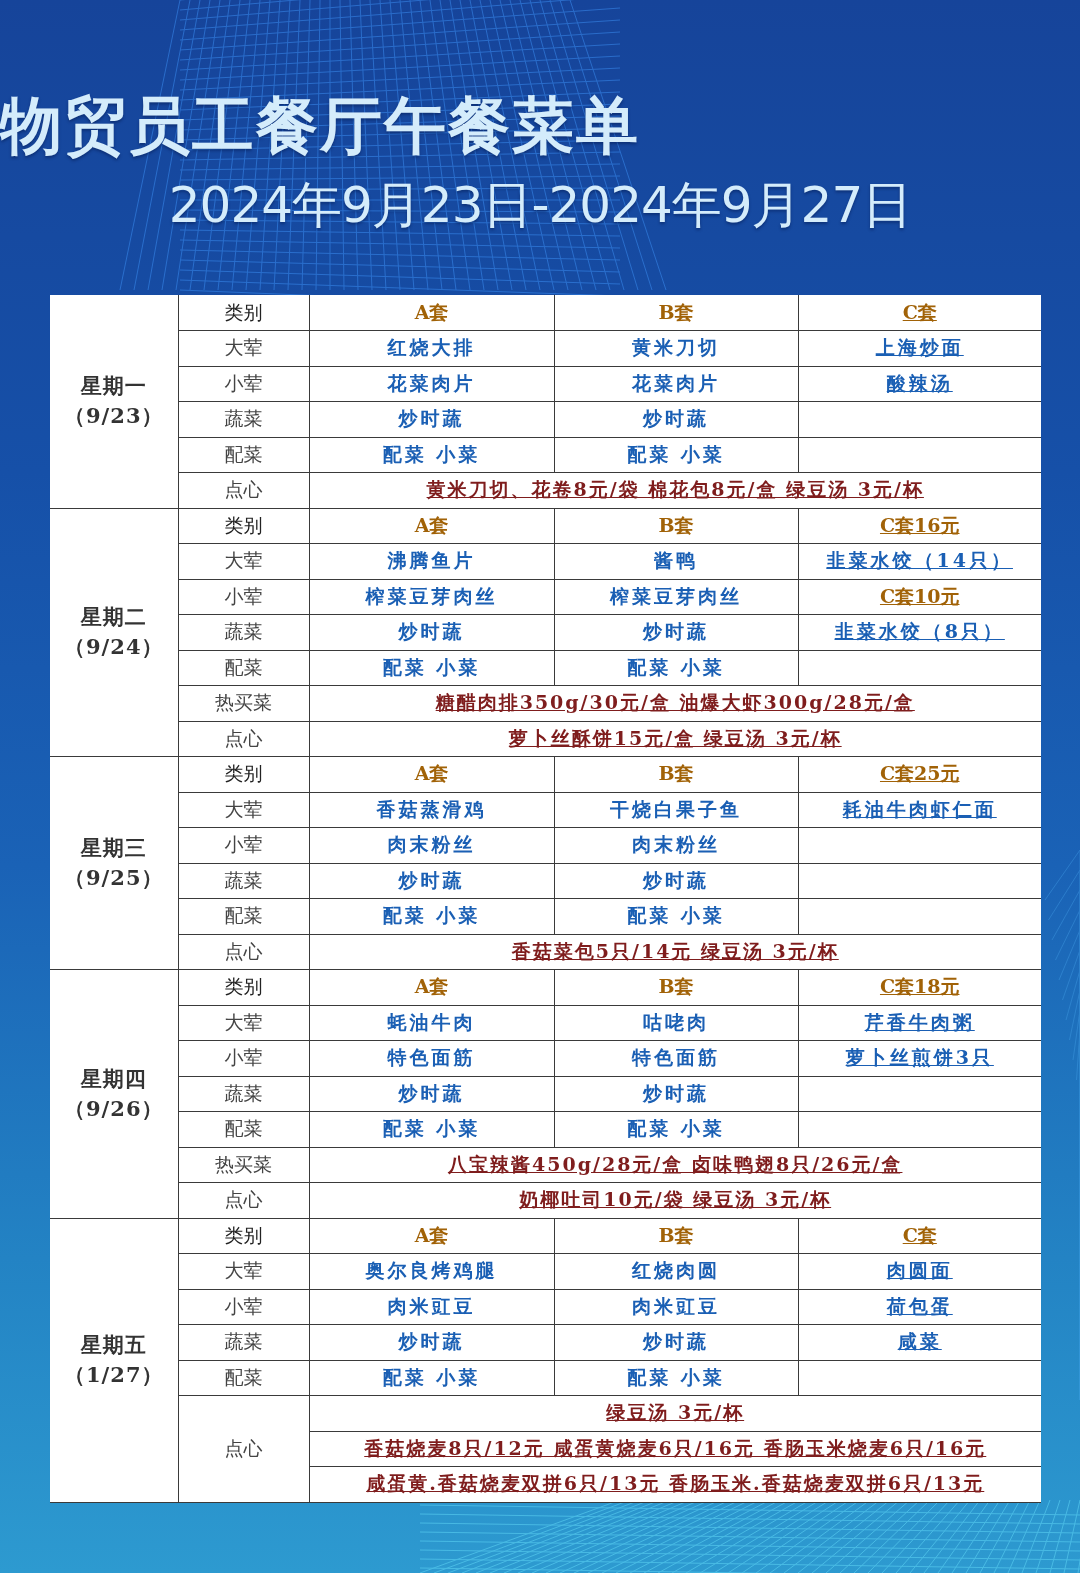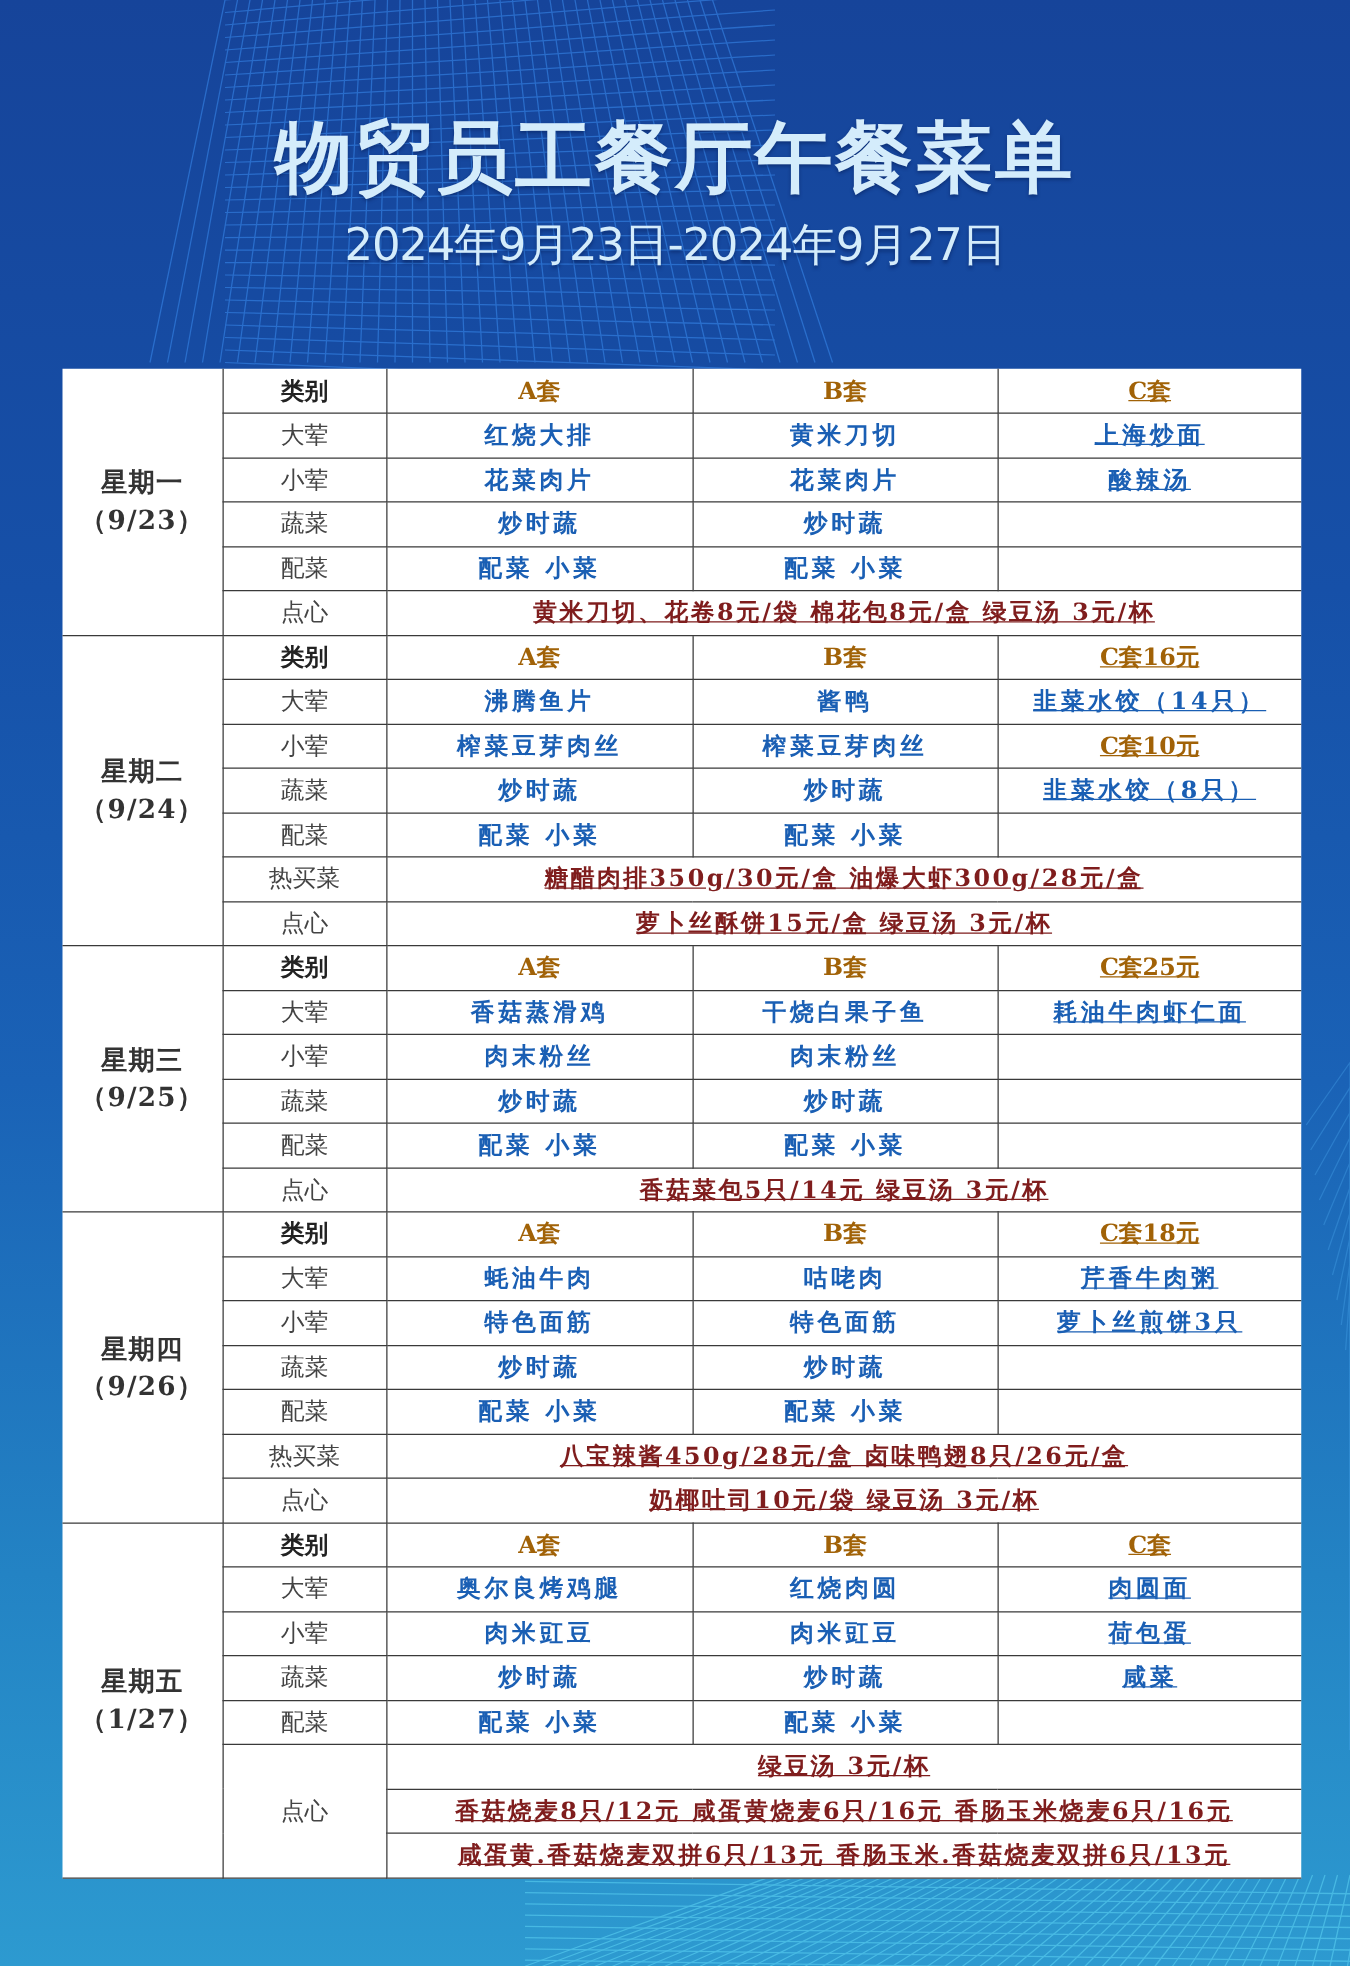--- a/index.html
+++ b/index.html
@@ -9,46 +9,46 @@
     font-family: "DejaVu Serif", "Liberation Serif", serif;
     background: linear-gradient(180deg, #16449a 0%, #1650a8 30%, #1a62b6 55%, #2383c4 80%, #2d9ad0 100%);
   }
   .bg-mesh {
     position: absolute; left: 0; top: 0; width: 1080px; height: 1573px; pointer-events: none;
   }
   .header {
     position: absolute; left: 0; top: 0; width: 1080px; height: 290px;
   }
   .title {
-    position: absolute; left: 0; width: 1080px; text-align: center;
+    position: absolute; left: 0; width: 1080px; text-align: left;
     top: 84px; font-family: Liberation Sans, sans-serif; font-weight: bold;
     font-size: 62px; letter-spacing: 2px; color: #d4ecfb;
     text-shadow: 0 2px 3px rgba(0,20,70,0.45);
   }
   .subtitle {
     position: absolute; left: 0; width: 1080px; text-align: center;
     top: 172px; font-family: "DejaVu Sans", sans-serif;
-    font-size: 36px; color: #d4ecfb; letter-spacing: -1px;
+    font-size: 50px; color: #d4ecfb; letter-spacing: -1px;
     text-shadow: 0 2px 3px rgba(0,20,70,0.45);
   }
   table.menu {
     position: absolute; left: 50px; top: 295px; width: 991px;
     border-collapse: collapse; background: #ffffff; table-layout: fixed;
   }
   table.menu td {
     border: 1.5px solid #3a3a3a; height: 35.5px; text-align: center;
     vertical-align: middle; font-size: 19px; white-space: nowrap; overflow: hidden;
     padding: 0;
   }
   table.menu td.day {
     border-left: none; font-size: 21px; font-weight: bold; color: #333;
     line-height: 30px; letter-spacing: 1px; margin-top: 36px;
   }
   td.cat { color: #444; font-size: 20px; }
-  td.cat.head { font-weight: bold; color: #222; }
+  td.cat.head { font-weight: normal; color: #222; }
   td.set { color: #a16207; font-weight: bold; font-size: 19px; }
   td.dish { color: #1a5fb4; font-weight: bold; letter-spacing: 3px; margin-left: 36px; }
   td.wide { color: #7f1d1d; font-weight: bold; letter-spacing: 2px; }
   table.menu tr:first-child td { border-top: none; }
   table.menu td.last { border-right: none; text-decoration: underline; }
 </style>
 </head>
 <body>
 
 <svg class="bg-mesh" width="1080" height="1573" viewBox="0 0 1080 1573">

